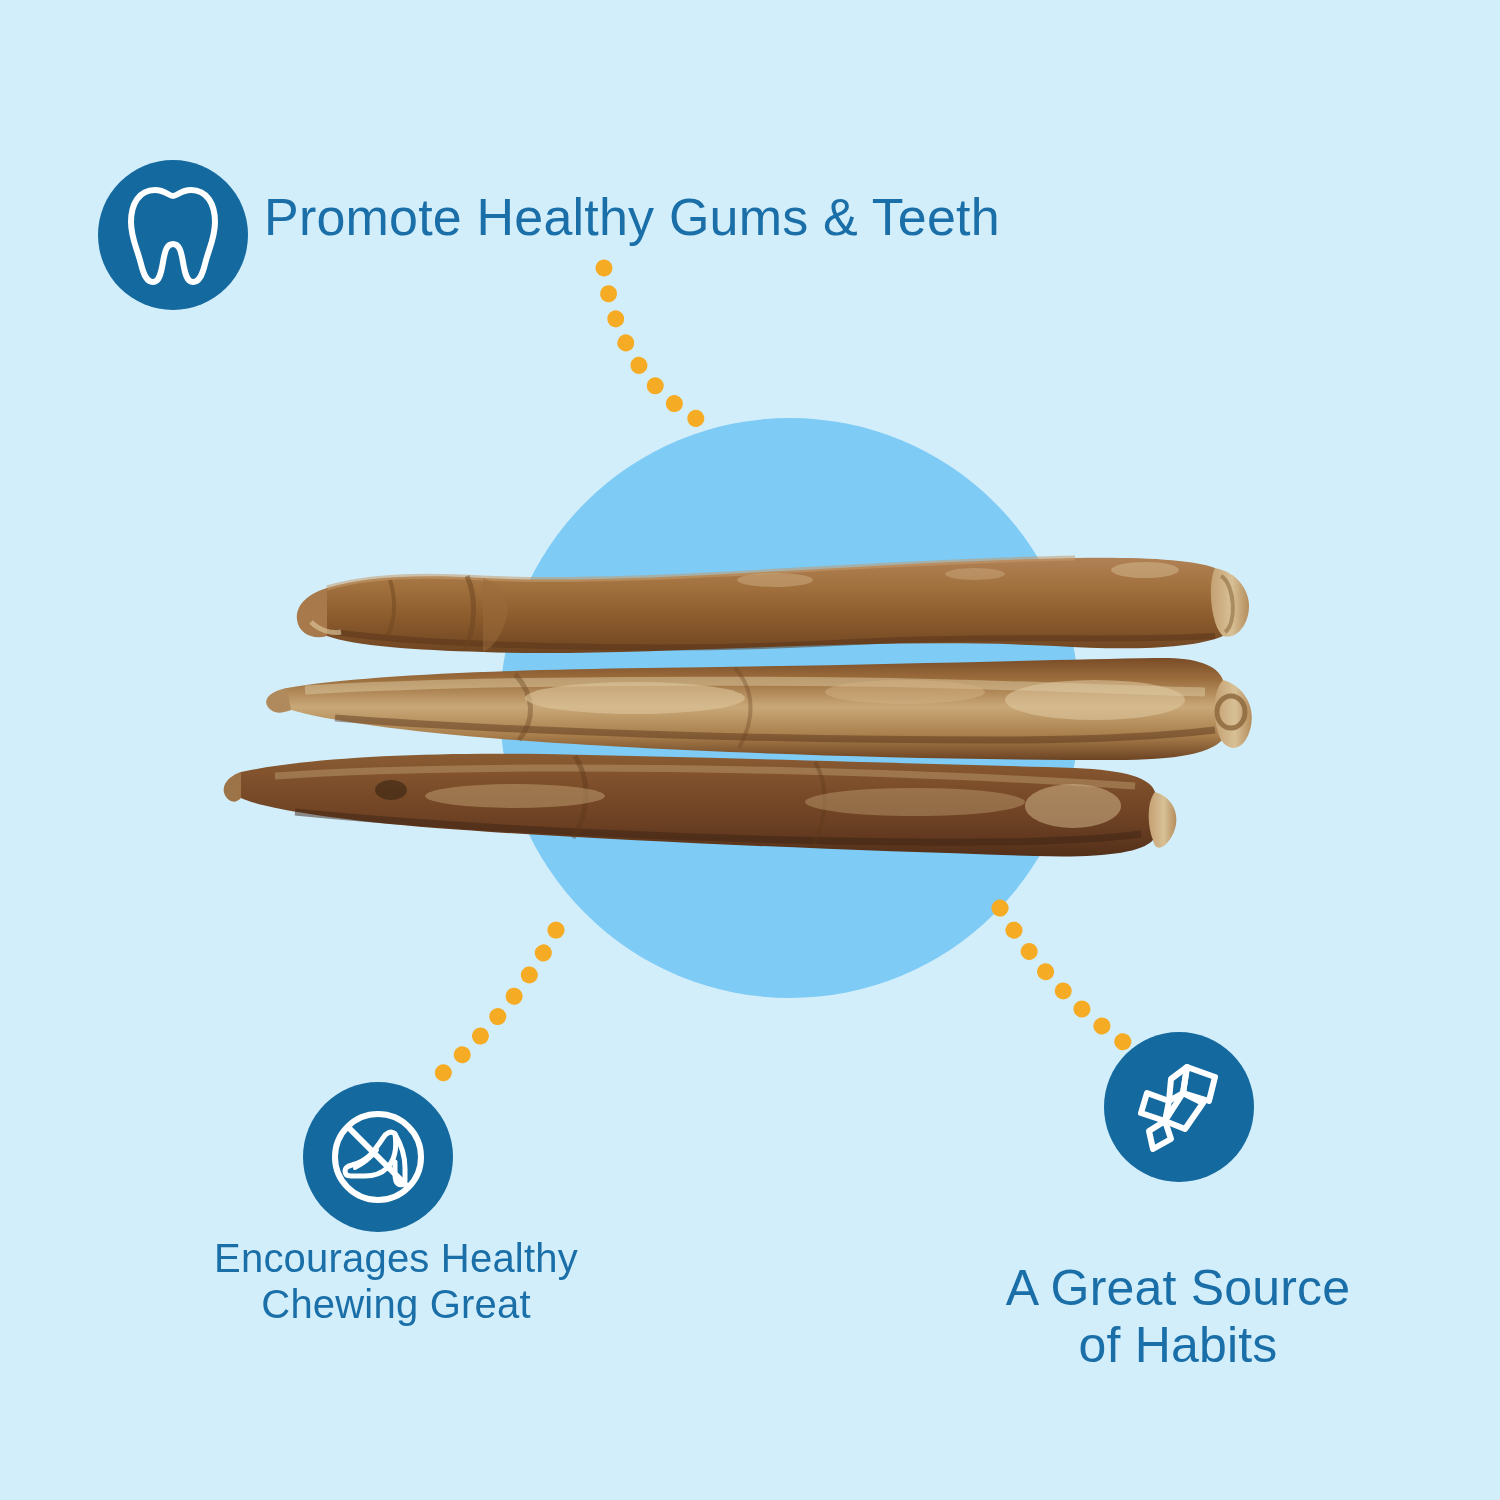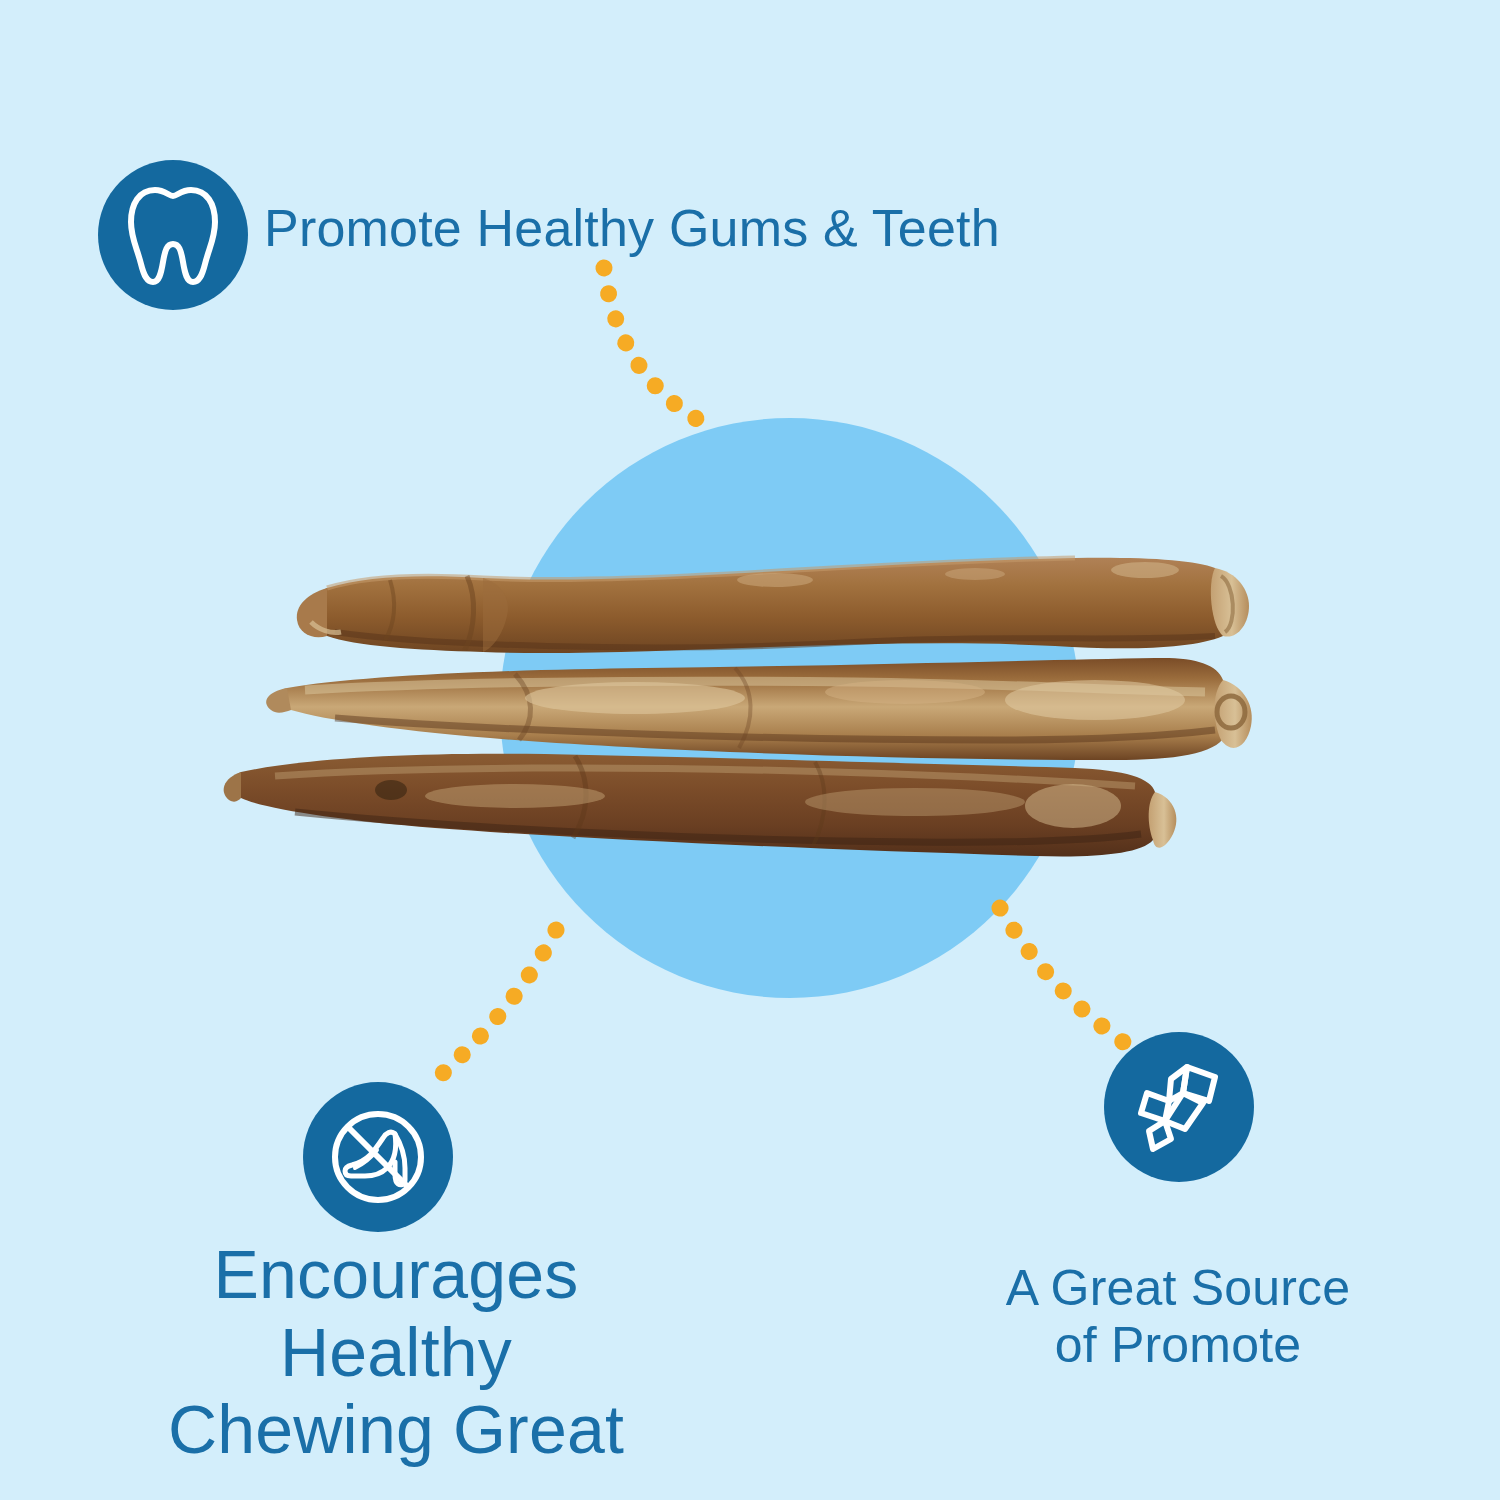--- a/index.html
+++ b/index.html
@@ -73,30 +73,30 @@
   
   .label {
     position: absolute;
     color: #1a6fa8;
     font-weight: 400;
     letter-spacing: 0.2px;
     line-height: 1.14;
   }
   #label-teeth {
     left: 264px;
-    top: 199px;
+    top: 188px;
     font-size: 52px;
     white-space: nowrap;
   }
   #label-chew {
     left: 120px;
     top: 1236px;
     width: 552px;
     text-align: center;
-    font-size: 68px;
+    font-size: 40px;
   }
   #label-protein {
     left: 948px;
     top: 1260px;
     width: 460px;
     text-align: center;
     font-size: 50px;
   }
   .label .ln { display: block; }
 </style>
@@ -255,16 +255,16 @@
     <span class="ln">Promote Healthy Gums &amp; Teeth</span>
   </div>
 
   <div class="label" id="label-chew">
     <span class="ln">Encourages Healthy</span>
     <span class="ln">Chewing Great</span>
   </div>
 
   <div class="label" id="label-protein">
     <span class="ln">A Great Source</span>
-    <span class="ln">of Promote</span>
+    <span class="ln">of Habits</span>
   </div>
 
 </div>
 
 </body></html>

